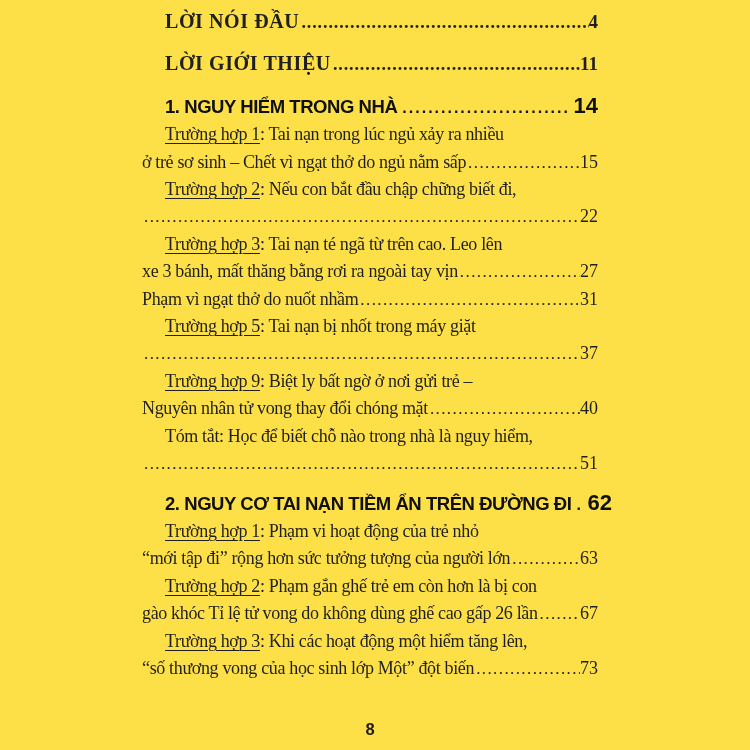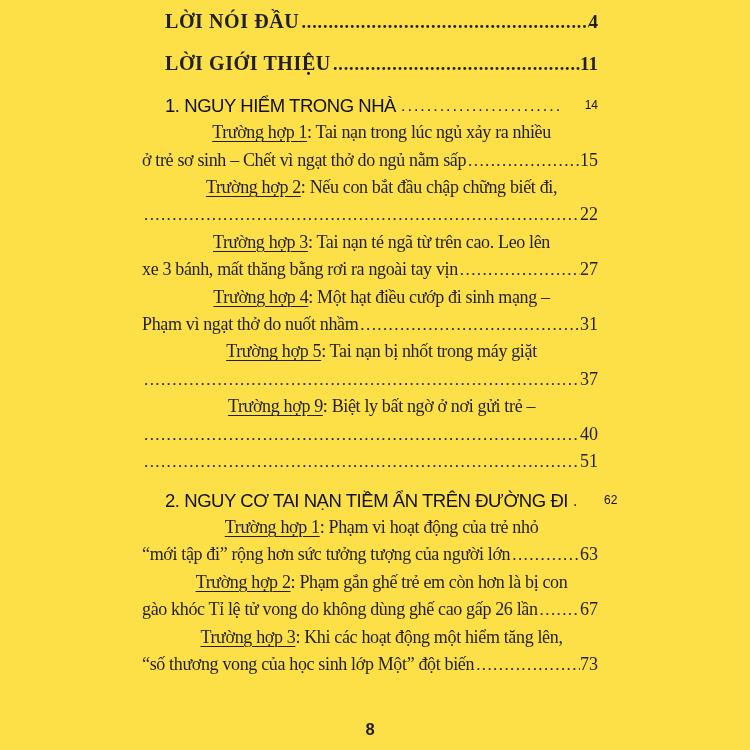--- a/index.html
+++ b/index.html
@@ -46,33 +46,32 @@
     letter-spacing: 0.6px;
     padding-left: 23px;
     margin-bottom: 13.5px;
   }
   .serif-heading .leader { letter-spacing: 0.9px; font-size: 18px; }
   .serif-heading .pagenum { font-size: 19px; }
 
   
   .sans-heading {
     font-family: "Liberation Sans", "DejaVu Sans", sans-serif;
-    font-weight: normal;
+    font-weight: bold;
     font-size: 18.5px;
     letter-spacing: -0.45px;
     color: #101010;
     padding-left: 23px;
     margin-top: 11px;
-    align-items: center;
   }
   .sans-heading .leader { letter-spacing: 2px; padding-left: 5px; font-size: 16px; }
-  .sans-heading .pagenum { padding-left: 5px; font-size: 12px; margin-left: 20px; }
+  .sans-heading .pagenum { padding-left: 5px; font-size: 22px; }
 
   
-  .case-line1 { padding-left: 23px; justify-content: center; }
+  .case-line1 { padding-left: 23px; }
   .case-prefix {
     text-decoration: underline;
     text-decoration-thickness: 1px;
     text-underline-offset: 3px;
   }
   .footer-num {
     position: absolute;
     left: 142px;
     width: 456px;
     top: 720px;
@@ -122,44 +121,44 @@
       </div>
       <div class="toc-row case-line1">
         <span class="case-prefix txt">Trường hợp 3</span>
         <span class="txt">: Tai nạn té ngã từ trên cao. Leo lên</span>
       </div>
       <div class="toc-row case-line2">
         <span class="txt">xe 3 bánh, mất thăng bằng rơi ra ngoài tay vịn</span>
         <span class="leader">........................................................................................................................................................................................................</span>
         <span class="pagenum">27</span>
       </div>
-      <div class="toc-row case-line1">
-        <span class="case-prefix txt">Trường hợp 4</span>
-        <span class="txt">: Một hạt điều cướp đi sinh mạng –</span>
-      </div>
       <div class="toc-row case-line2">
         <span class="txt">Phạm vì ngạt thở do nuốt nhầm</span>
         <span class="leader">........................................................................................................................................................................................................</span>
         <span class="pagenum">31</span>
       </div>
       <div class="toc-row case-line1">
         <span class="case-prefix txt">Trường hợp 5</span>
         <span class="txt">: Tai nạn bị nhốt trong máy giặt</span>
       </div>
       <div class="toc-row case-line2">
         <span class="leader">........................................................................................................................................................................................................</span>
         <span class="pagenum">37</span>
       </div>
       <div class="toc-row case-line1">
         <span class="case-prefix txt">Trường hợp 9</span>
         <span class="txt">: Biệt ly bất ngờ ở nơi gửi trẻ –</span>
       </div>
       <div class="toc-row case-line2">
+        <span class="txt">Nguyên nhân tử vong thay đổi chóng mặt</span>
         <span class="leader">........................................................................................................................................................................................................</span>
         <span class="pagenum">40</span>
+      </div>
+      <div class="toc-row case-line1">
+        <span class="txt">Tóm tắt: Học để biết chỗ nào trong nhà là nguy hiểm,</span>
       </div>
       <div class="toc-row case-line2">
         <span class="leader">........................................................................................................................................................................................................</span>
         <span class="pagenum">51</span>
       </div>
       <div class="toc-row sans-heading">
         <span class="txt">2. NGUY CƠ TAI NẠN TIỀM ẨN TRÊN ĐƯỜNG ĐI</span>
         <span class="leader">........................................................................................................................................................................................................</span>
         <span class="pagenum">62</span>
       </div>

